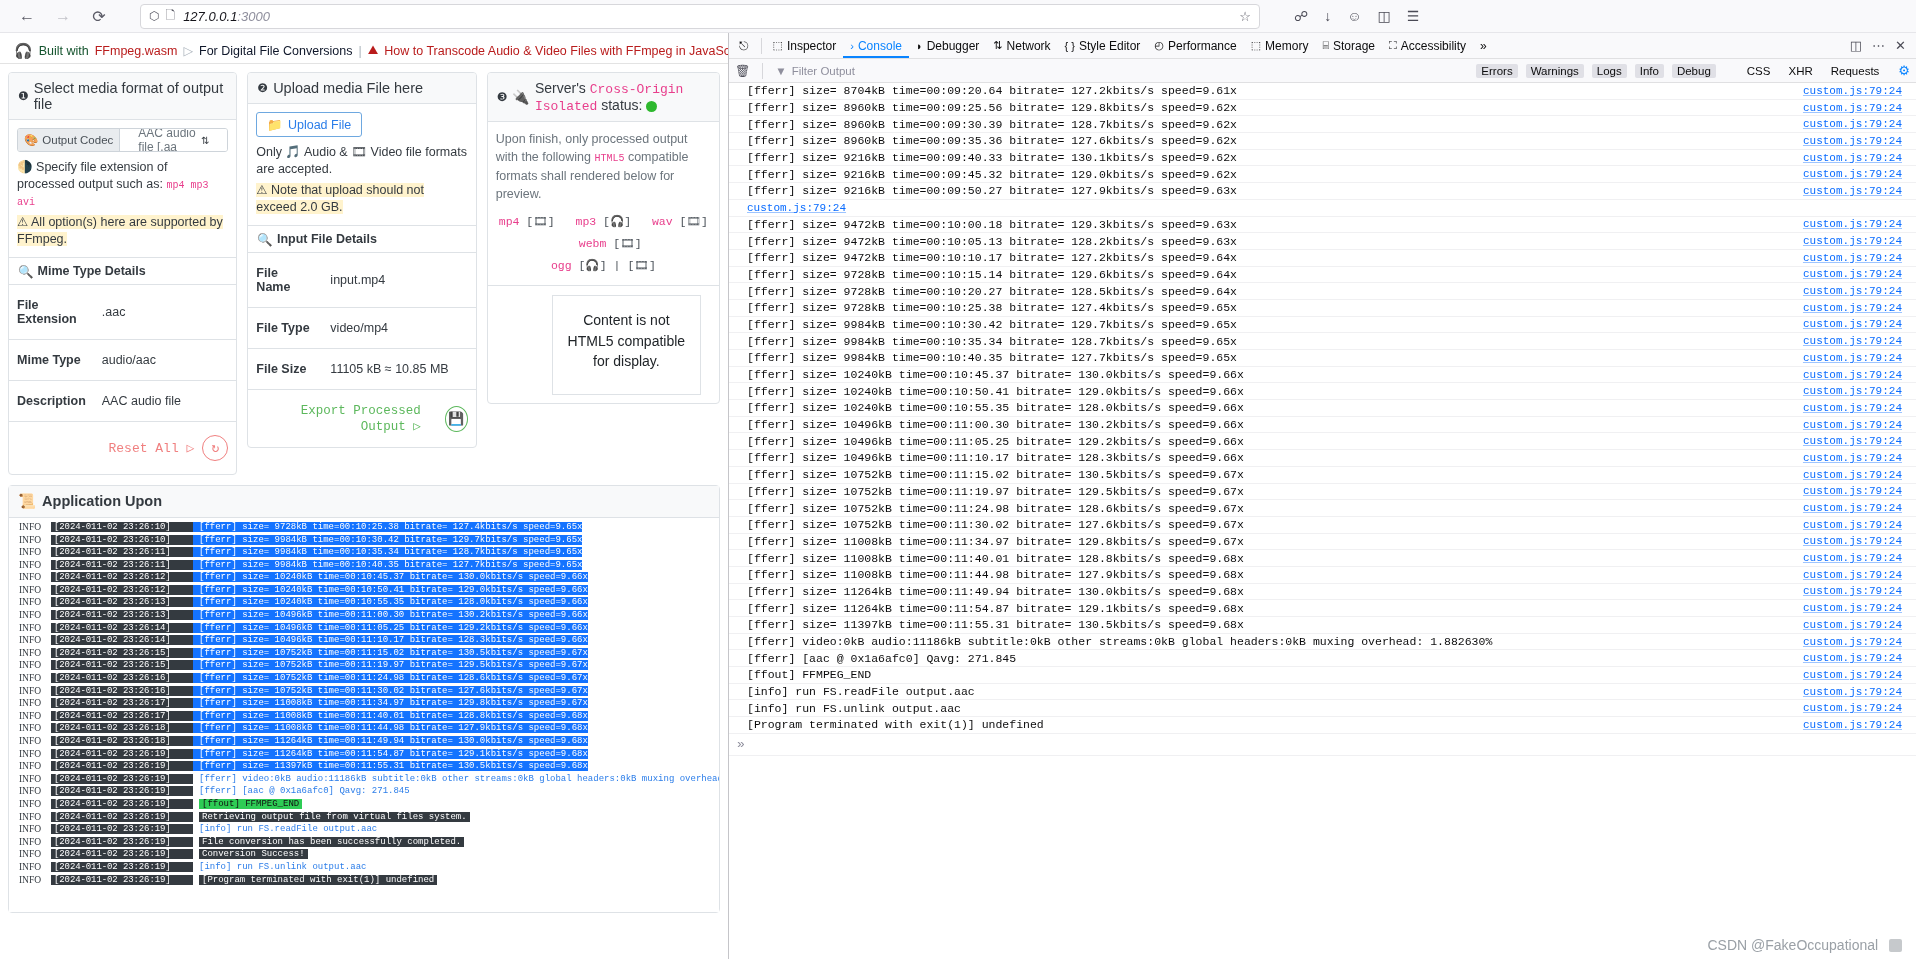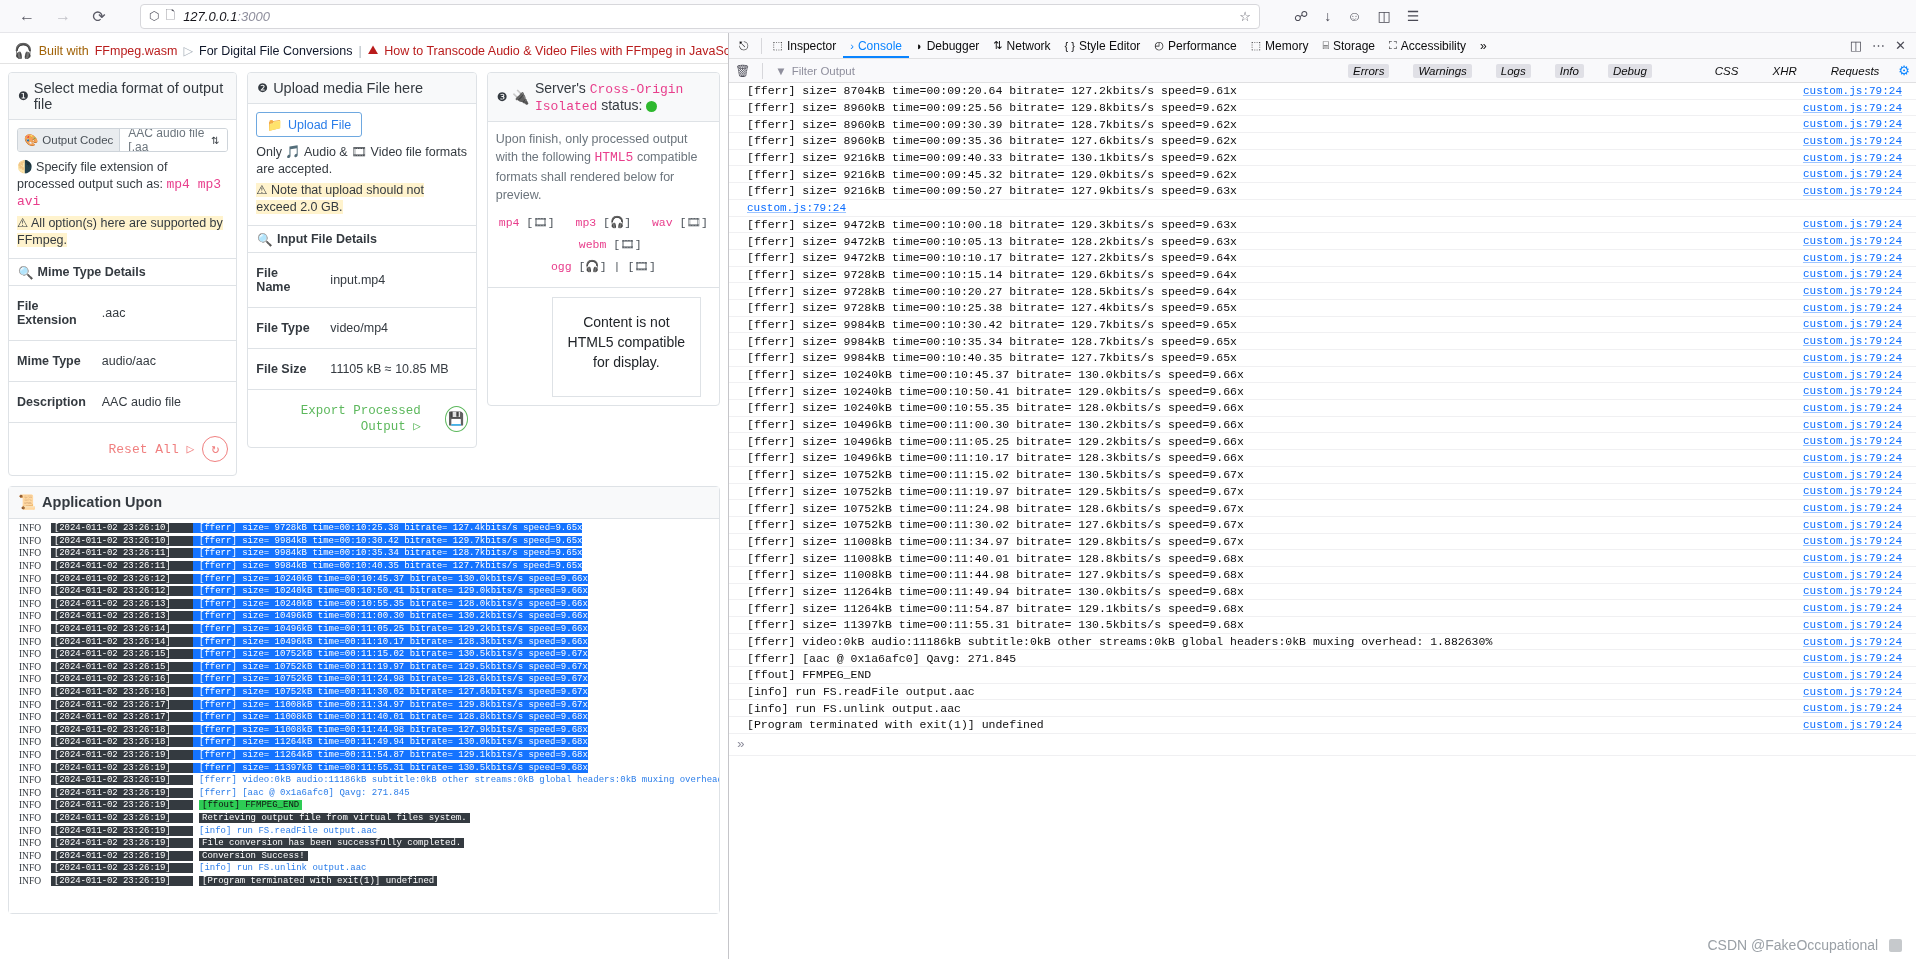--- a/index.html
+++ b/index.html
@@ -38,21 +38,21 @@
   .page { width:728px; flex:0 0 728px; background:#fff; overflow:hidden; position:relative; }
   .devtools { flex:1; background:#ffffff; border-left:1px solid #c5c5c9; display:flex; flex-direction:column; min-width:0; }
 
   
   .page-header {
     height:26px; display:flex; align-items:center; gap:6px;
     padding:0 0 0 14px; font-size:12.5px; border-bottom:1px solid #e3e3e3;
     white-space:nowrap; overflow:hidden; margin-top:5px;
   }
   .hp-icon { font-size:15px; line-height:1; }
-  .hp-txt { color:#a16207; }
+  .hp-txt { color:#14532d; }
   .hp-link { color:#b91c1c; }
   .hp-strong { color:#0f172a; font-weight:normal; }
   .hp-sep { color:#adb5bd; }
   .hp-tri { color:#adb5bd; }
 
   
   .cards { display:flex; gap:10px; padding:8px 8px 0 8px; align-items:flex-start; }
   .card { border:1px solid #dee2e6; border-radius:4px; background:#fff; }
   .card-head {
     background:#f8f9fa; border-bottom:1px solid #dee2e6; padding:7px 9px;
@@ -65,27 +65,27 @@
   .card2 { width:233px; }
   .card3 { width:237px; }
 
   
   .selgrp { display:flex; border:1px solid #ced4da; border-radius:3px; overflow:hidden; height:24px; }
   .selgrp .lbl {
     background:#e9ecef; padding:0 6px; font-size:11.5px; color:#495057;
     display:flex; align-items:center; gap:4px; border-right:1px solid #ced4da; white-space:nowrap;
   }
   .selgrp .val {
-    flex:1; padding:0 8px; font-size:12px; color:#6c757d; display:flex;
+    flex:1; padding:0 18px; font-size:12px; color:#6c757d; display:flex;
     align-items:center; justify-content:space-between; background:#fff; overflow:hidden;
   }
   .selgrp .caret { font-size:10px; color:#343a40; }
 
   .hint { font-size:12.5px; color:#343a40; line-height:1.35; margin-top:7px; }
-  .code-pink { font-family:"Liberation Mono", monospace; font-size:13px; color:#e83e8c; }
+  .code-pink { font-family:"Liberation Mono", monospace; font-size:10px; color:#e83e8c; }
   .warn { background:#fff3cd; font-size:12.5px; color:#343a40; line-height:1.4; margin-top:4px; display:inline; }
 
   
   .dtl-title {
     border-top:1px solid #dee2e6; margin:8px -8px 0 -8px; padding:6px 9px 5px 9px;
     font-size:12.5px; font-weight:bold; color:#343a40; display:flex; gap:4px; align-items:center;
   }
   table.dtl { width:calc(100% + 16px); margin:0 -8px -8px -8px; border-collapse:collapse; }
   table.dtl td { border-top:1px solid #dee2e6; padding:13px 8px; font-size:12.5px; vertical-align:middle; }
   table.dtl td.k { font-weight:bold; color:#343a40; width:74px; }
@@ -160,21 +160,21 @@
 
   .dt-filterbar {
     height:24px; display:flex; align-items:center; border-bottom:1px solid #e0e0e2;
     background:#f9f9fb; padding:0 6px; gap:8px; flex:0 0 24px; font-size:11.5px;
   }
   .trash { color:#4a4a55; font-size:12px; }
   .filter-input {
     display:flex; align-items:center; gap:5px; color:#8f8f9d; font-size:11.5px;
     min-width:120px;
   }
-  .dt-filters { margin-left:auto; display:flex; align-items:center; gap:24px;font-style:italic; }
+  .dt-filters { margin-left:auto; display:flex; align-items:center; gap:8px; }
   .fpill { font-size:11.5px; color:#0c0c0d; padding:1px 5px; border-radius:2px; }
   .fpill.on { background:#e0e0e6; }
   .fgap { width:10px; }
   .gear { color:#0a84ff; font-size:13px; margin-left:6px; }
 
   .console-body { flex:1; overflow:hidden; background:#fff; position:relative; }
   .c-row {
     display:flex; align-items:center; height:16.7px; border-bottom:1px solid #f0f0f2;
     font-family:"Liberation Mono", monospace; font-size:11.5px; color:#0c0c0d;
     padding-left:18px; white-space:nowrap;

